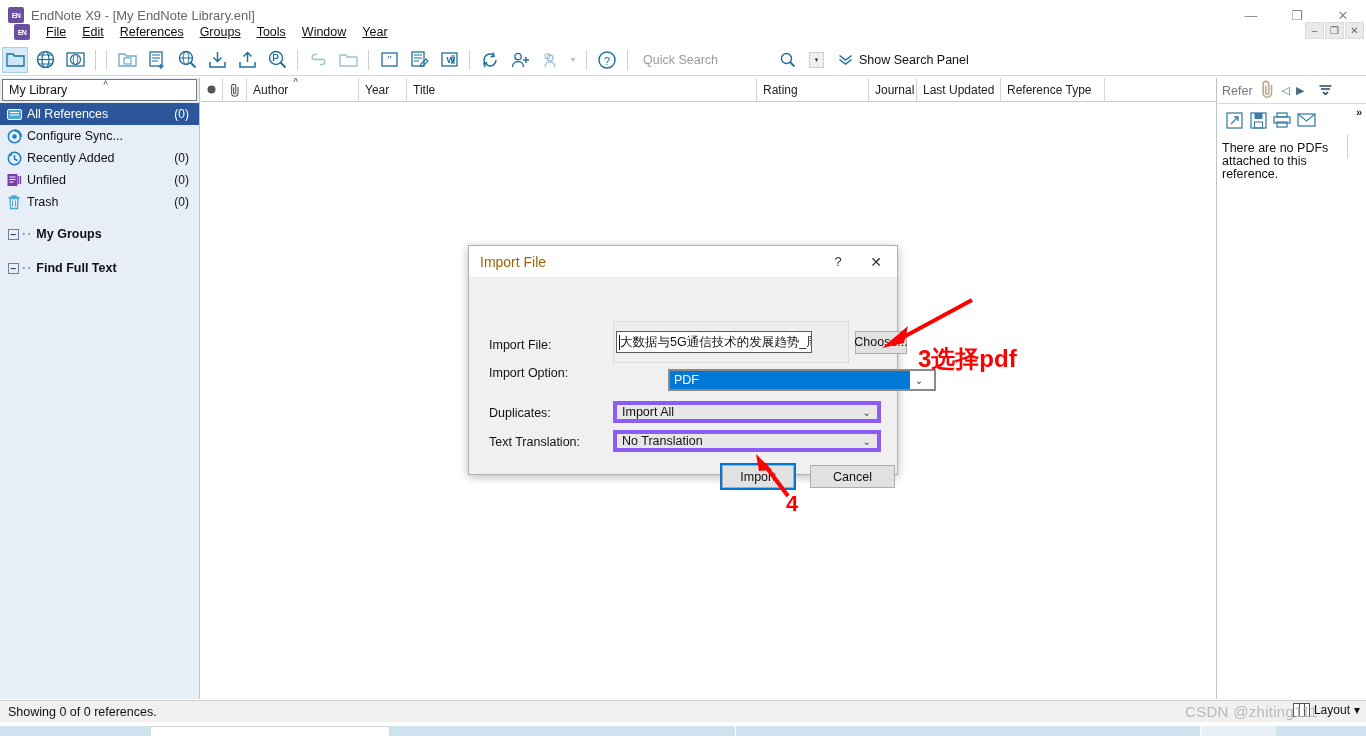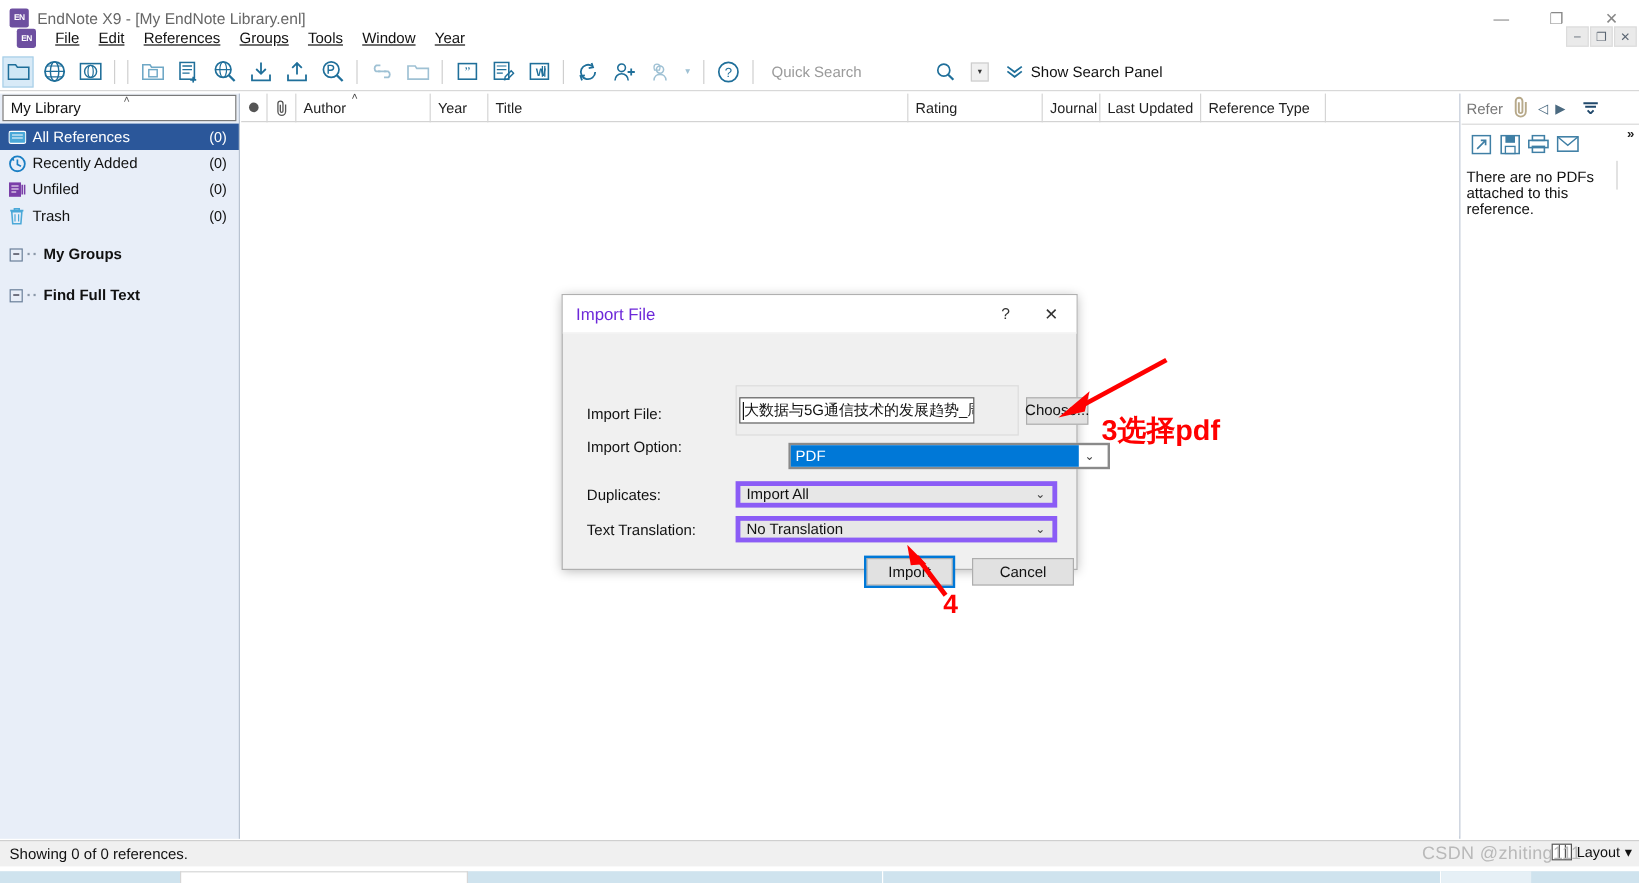--- a/index.html
+++ b/index.html
@@ -239,21 +239,21 @@
   .dialog {
     position: absolute; left: 468px; top: 245px; width: 430px; height: 230px;
     background: #f0f0f0; border: 1px solid #b0b0b0;
     box-shadow: 0 2px 9px rgba(0,0,0,0.28);
   }
   .dlg-title {
     height: 32px; background: #ffffff;
     display: flex; align-items: center;
     border-bottom: 1px solid #eeeeee;
   }
-  .dlg-title-text { margin-left: 11px; font-size: 14px; color: #6d28d9; }
+  .dlg-title-text { margin-left: 11px; font-size: 14px; color: #a16207; }
   .dlg-btns { margin-left: auto; display: flex; align-items: center; }
   .dlg-help, .dlg-close {
     width: 34px; height: 32px; display: flex;
     align-items: center; justify-content: center;
     color: #333; font-size: 13px;
   }
   .dlg-close { width: 42px; font-size: 14px; }
   .dlg-body { position: relative; height: 197px; }
   .frow {
     position: absolute; display: flex; align-items: center;
@@ -509,20 +509,31 @@
       <span class="g-icon">
         <svg width="15" height="13" viewBox="0 0 15 13">
             <rect x="0.5" y="1.5" width="14" height="10" rx="1.5" fill="#4aa8d8" stroke="#fff" stroke-width="1"></rect>
             <path d="M3 4.5h9M3 7h9" stroke="#fff" stroke-width="1"></path>
           </svg>
       </span>
       <span class="g-label">All References</span>
       <span class="g-count">(0)</span>
     </div>
 
+    <div class="group-row">
+      <span class="g-icon">
+        <svg width="15" height="15" viewBox="0 0 15 15">
+            <circle cx="7.5" cy="7.5" r="6.2" fill="none" stroke="#1b7fc4" stroke-width="1.5"></circle>
+            <circle cx="7.5" cy="7.5" r="2.2" fill="#1b7fc4"></circle>
+            <path d="M7.5 1.3A6.2 6.2 0 0113.7 7.5" fill="none" stroke="#1b7fc4" stroke-width="2.2"></path>
+          </svg>
+      </span>
+      <span class="g-label">Configure Sync...</span>
+      <span class="g-count"></span>
+    </div>
 
     <div class="group-row">
       <span class="g-icon">
         <svg width="15" height="15" viewBox="0 0 15 15">
             <circle cx="7.5" cy="7.5" r="6.2" fill="none" stroke="#1b7fc4" stroke-width="1.5"></circle>
             <path d="M7.5 4v4l3 1.5" fill="none" stroke="#1b7fc4" stroke-width="1.4"></path>
             <path d="M1.8 4.2L4.5 2l.4 3.2z" fill="#1b7fc4"></path>
           </svg>
       </span>
       <span class="g-label">Recently Added</span>
@@ -683,21 +694,21 @@
       <div class="frow" style="left:144px;top:43px;">
         <span class="file-wrap">
           <span class="filebox">大数据与5G通信技术的发展趋势_周</span>
         </span>
         <span class="btn" style="margin-left:6px;width:52px;">Choose...</span>
       </div>
 
       <div class="frow" style="left:20px;top:88px;">
         <span class="flabel">Import Option:</span>
       </div>
-      <div class="frow" style="left:140px;top:91px;padding-left:48px;">
+      <div class="frow" style="left:151px;top:91px;padding-left:48px;">
         <span class="combo focused">
           <span class="cval">PDF</span>
           <span class="chev">⌄</span>
         </span>
       </div>
 
       <div class="frow" style="left:20px;top:128px;">
         <span class="flabel">Duplicates:</span>
       </div>
       <div class="frow" style="left:144px;top:123px;">

